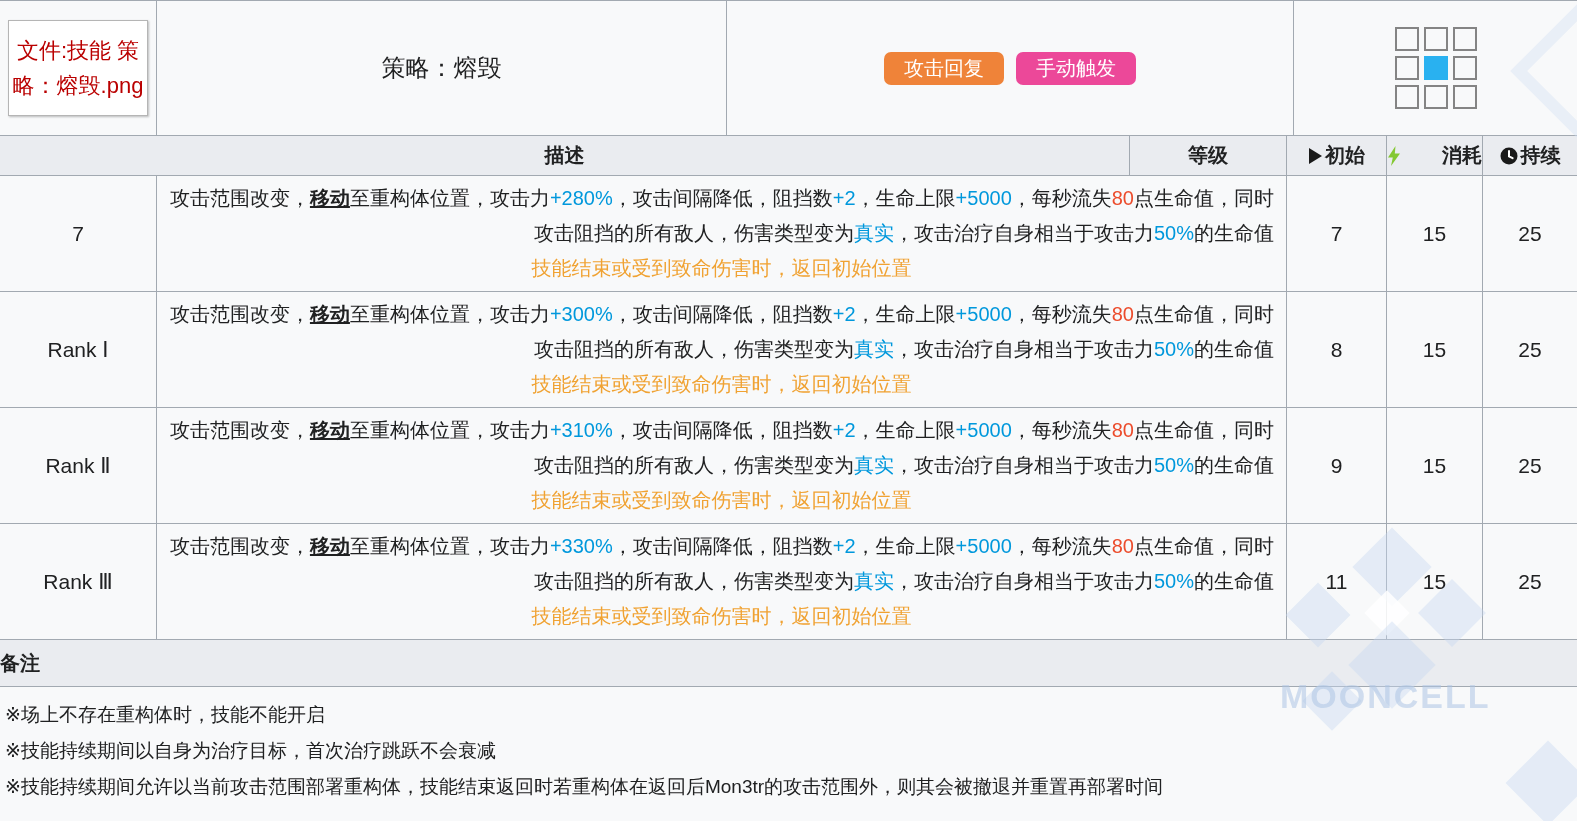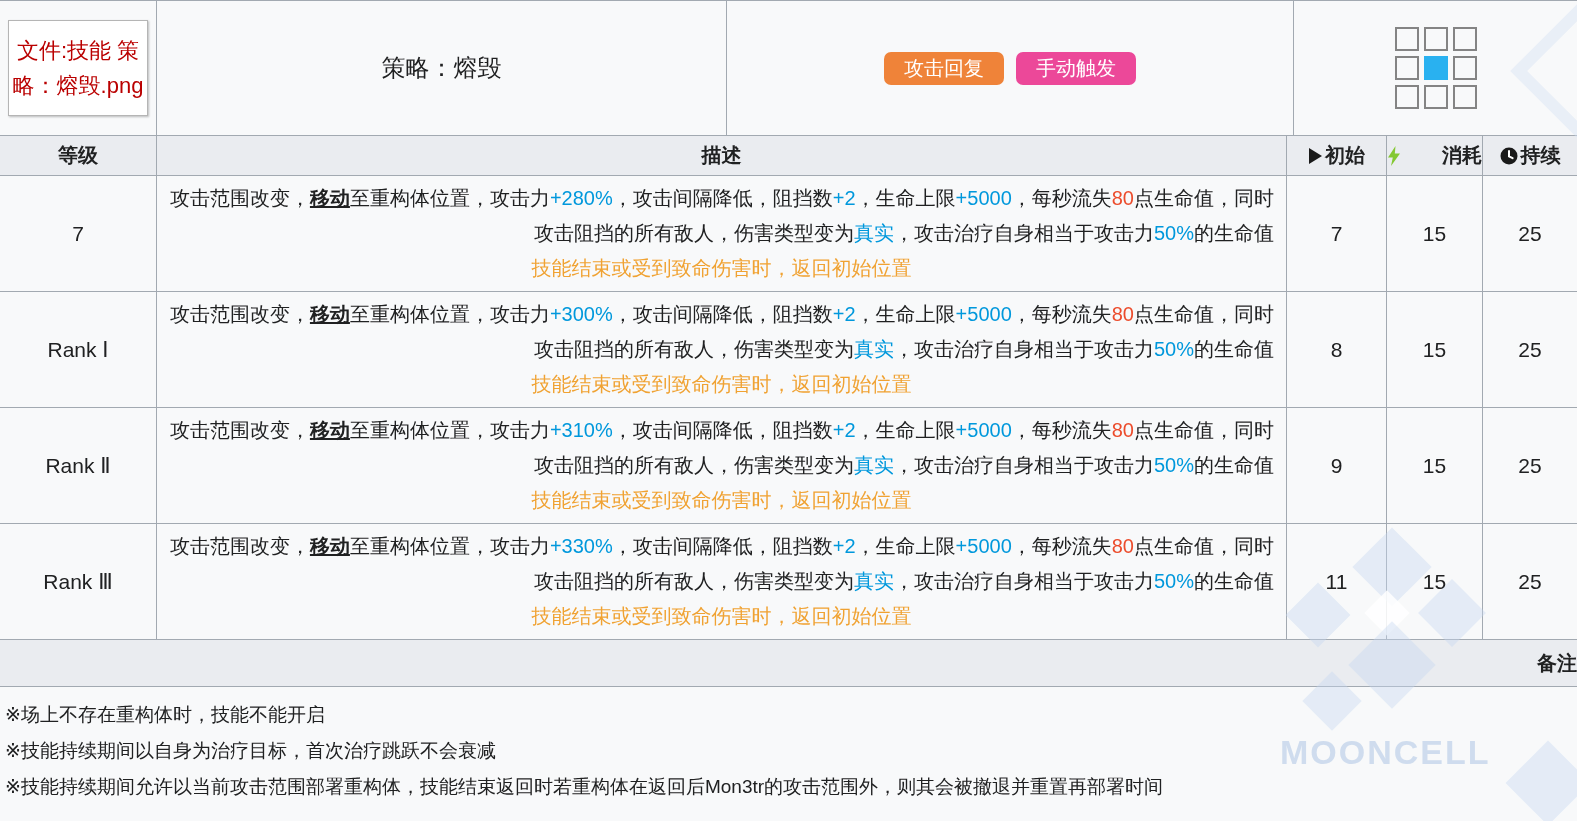--- a/index.html
+++ b/index.html
@@ -43,30 +43,30 @@
   .t-desc{width:var(--w2);flex-direction:column;justify-content:center;font-size:20px;line-height:35px;text-align:right;padding:0 12px;}
   .t-v1{width:var(--w3);font-size:21px;}
   .t-v2{width:var(--w4);font-size:21px;}
   .t-v3{width:var(--w5);font-size:21px;}
   .seg-blue{color:var(--blue);}
   .seg-red{color:var(--red);}
   .seg-move{font-weight:bold;text-decoration:underline;}
   .desc-extra{color:var(--orange);}
 
   
-  .note-head{height:46px;display:flex;align-items:center;justify-content:flex-end;background:var(--headbg);border-bottom:1px solid var(--bc);font-weight:bold;font-size:20px;}
+  .note-head{height:46px;display:flex;align-items:center;justify-content:flex-start;background:var(--headbg);border-bottom:1px solid var(--bc);font-weight:bold;font-size:20px;}
   .notes{padding:10px 5px 0;font-size:19px;line-height:36px;background:var(--cellbg);}
   .note-line{white-space:normal;}
 
   
   .watermark{position:absolute;inset:0;pointer-events:none;z-index:6;overflow:hidden;}
   .wm-d{position:absolute;transform:rotate(45deg);background:rgba(198,215,240,0.40);}
   .wm-d.white{background:rgba(255,255,255,0.85);}
   .wm-o{position:absolute;transform:rotate(45deg);background:transparent;border:12px solid rgba(214,226,244,0.45);}
-  .wm-text{position:absolute;left:1280px;top:732px;font-size:34px;font-weight:bold;letter-spacing:2px;color:rgba(173,197,228,0.55);}
+  .wm-text{position:absolute;left:1280px;top:676px;font-size:34px;font-weight:bold;letter-spacing:2px;color:rgba(173,197,228,0.55);}
 </style>
 </head>
 <body>
 
 <div class="sheet">
 
   <div class="row top-row">
     <div class="cell c-file">
       <div class="filebox">文件:技能 策略：熔毁.png</div>
     </div>
@@ -86,25 +86,25 @@
           <div class="range-cell on" style="background: rgb(41, 177, 240);"></div>
           <div class="range-cell"></div>
           <div class="range-cell"></div>
           <div class="range-cell"></div>
           <div class="range-cell"></div>
         </div>
     </div>
   </div>
 
   <div class="row head-row">
+    <div class="cell h2">
+      <span>描述</span>
+    </div>
     <div class="cell h1">
       <span>等级</span>
-    </div>
-    <div class="cell h2">
-      <span>描述</span>
     </div>
     <div class="cell h3">
       <span class="hicon">
         <svg width="14" height="16" viewBox="0 0 14 16">
             <path d="M1 0 L14 8 L1 16 Z" fill="#1a1a1a"></path>
           </svg>
       </span>
         <span>初始</span>
     </div>
     <div class="cell h4">

